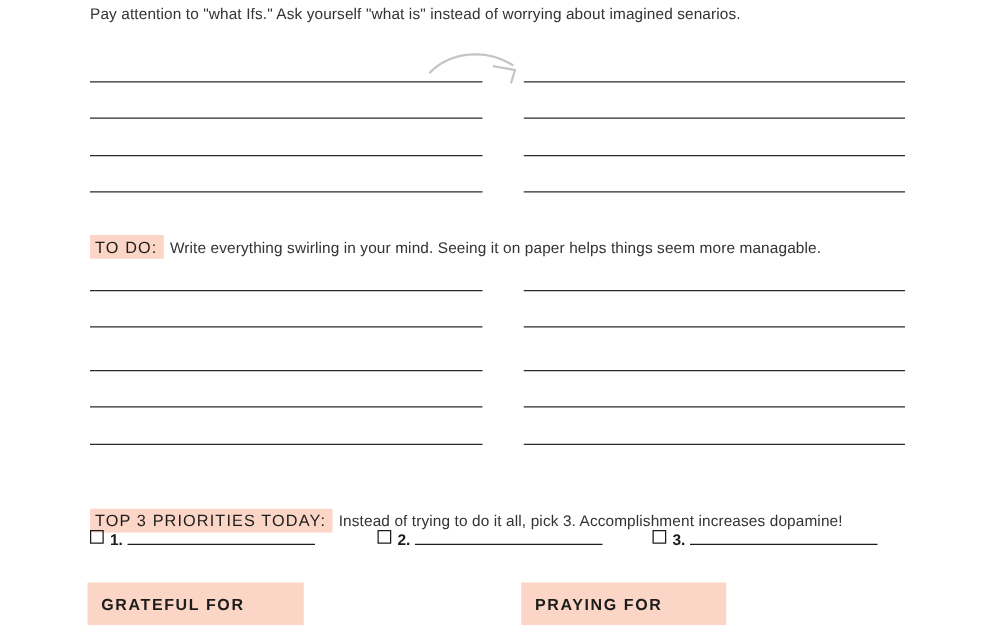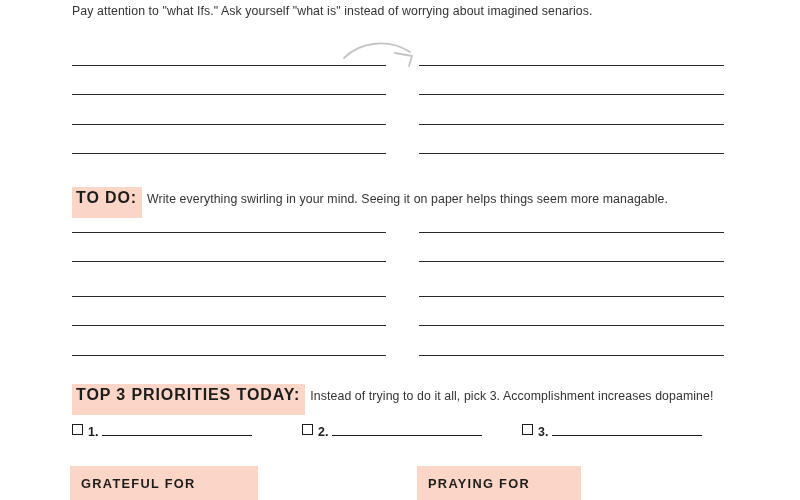--- a/index.html
+++ b/index.html
@@ -47,24 +47,24 @@
   .section-head {
     position: absolute;
     left: 72px;
     white-space: nowrap;
     font-size: 12.3px;
     line-height: 18px;
     color: #1c1c1c;
   }
   .hl {
     background: #fbd5c5;
-    font-weight: bold;
-    font-size: 16px;
+    font-weight: normal;
+    font-size: 13px;
     letter-spacing: 0.9px;
-    padding: 2px 5px 12px 4px;
+    padding: 2px 5px 2px 4px;
     color: #1c1c1c;
   }
   .section-desc {
     color: #333333;
     font-size: 12.3px;
     letter-spacing: 0.1px;
     margin-left: 5px;
     margin-top: 39px;
   }
 
@@ -125,21 +125,21 @@
     display: flex;
     align-items: center;
   }
   .banner span {
     font-weight: bold;
     font-size: 12.8px;
     letter-spacing: 1.3px;
     color: #1c1c1c;
     padding-left: 11px;
   }
-  #banner-grateful { left: 70px;  width: 188px; }
+  #banner-grateful { left: 70px;  width: 173px; }
   #banner-praying  { left: 417px; width: 164px; }
 </style>
 </head>
 <body>
 
 <div class="page">
 
   <div class="intro">
     <div>Pay attention to "what Ifs." Ask yourself "what is" instead of worrying about imagined senarios.</div>
   </div>
@@ -170,21 +170,21 @@
     <div class="rule left" style="top:261px"></div>
     <div class="rule right" style="top:261px"></div>
     <div class="rule left" style="top:296px"></div>
     <div class="rule right" style="top:296px"></div>
     <div class="rule left" style="top:325px"></div>
     <div class="rule right" style="top:325px"></div>
     <div class="rule left" style="top:355px"></div>
     <div class="rule right" style="top:355px"></div>
   </div>
 
-  <div class="section-head" style="top:386px">
+  <div class="section-head" style="top:408px">
     <span class="hl">TOP 3 PRIORITIES TODAY:</span><span class="section-desc">Instead of trying to do it all, pick 3. Accomplishment increases dopamine!</span>
   </div>
 
   <div class="prio-row">
     <div class="prio-item" style="left:0px">
       <span class="cbox"></span>
       <span class="prio-num">1.</span>
       <span class="prio-line"></span>
     </div>
     <div class="prio-item" style="left:230px">

